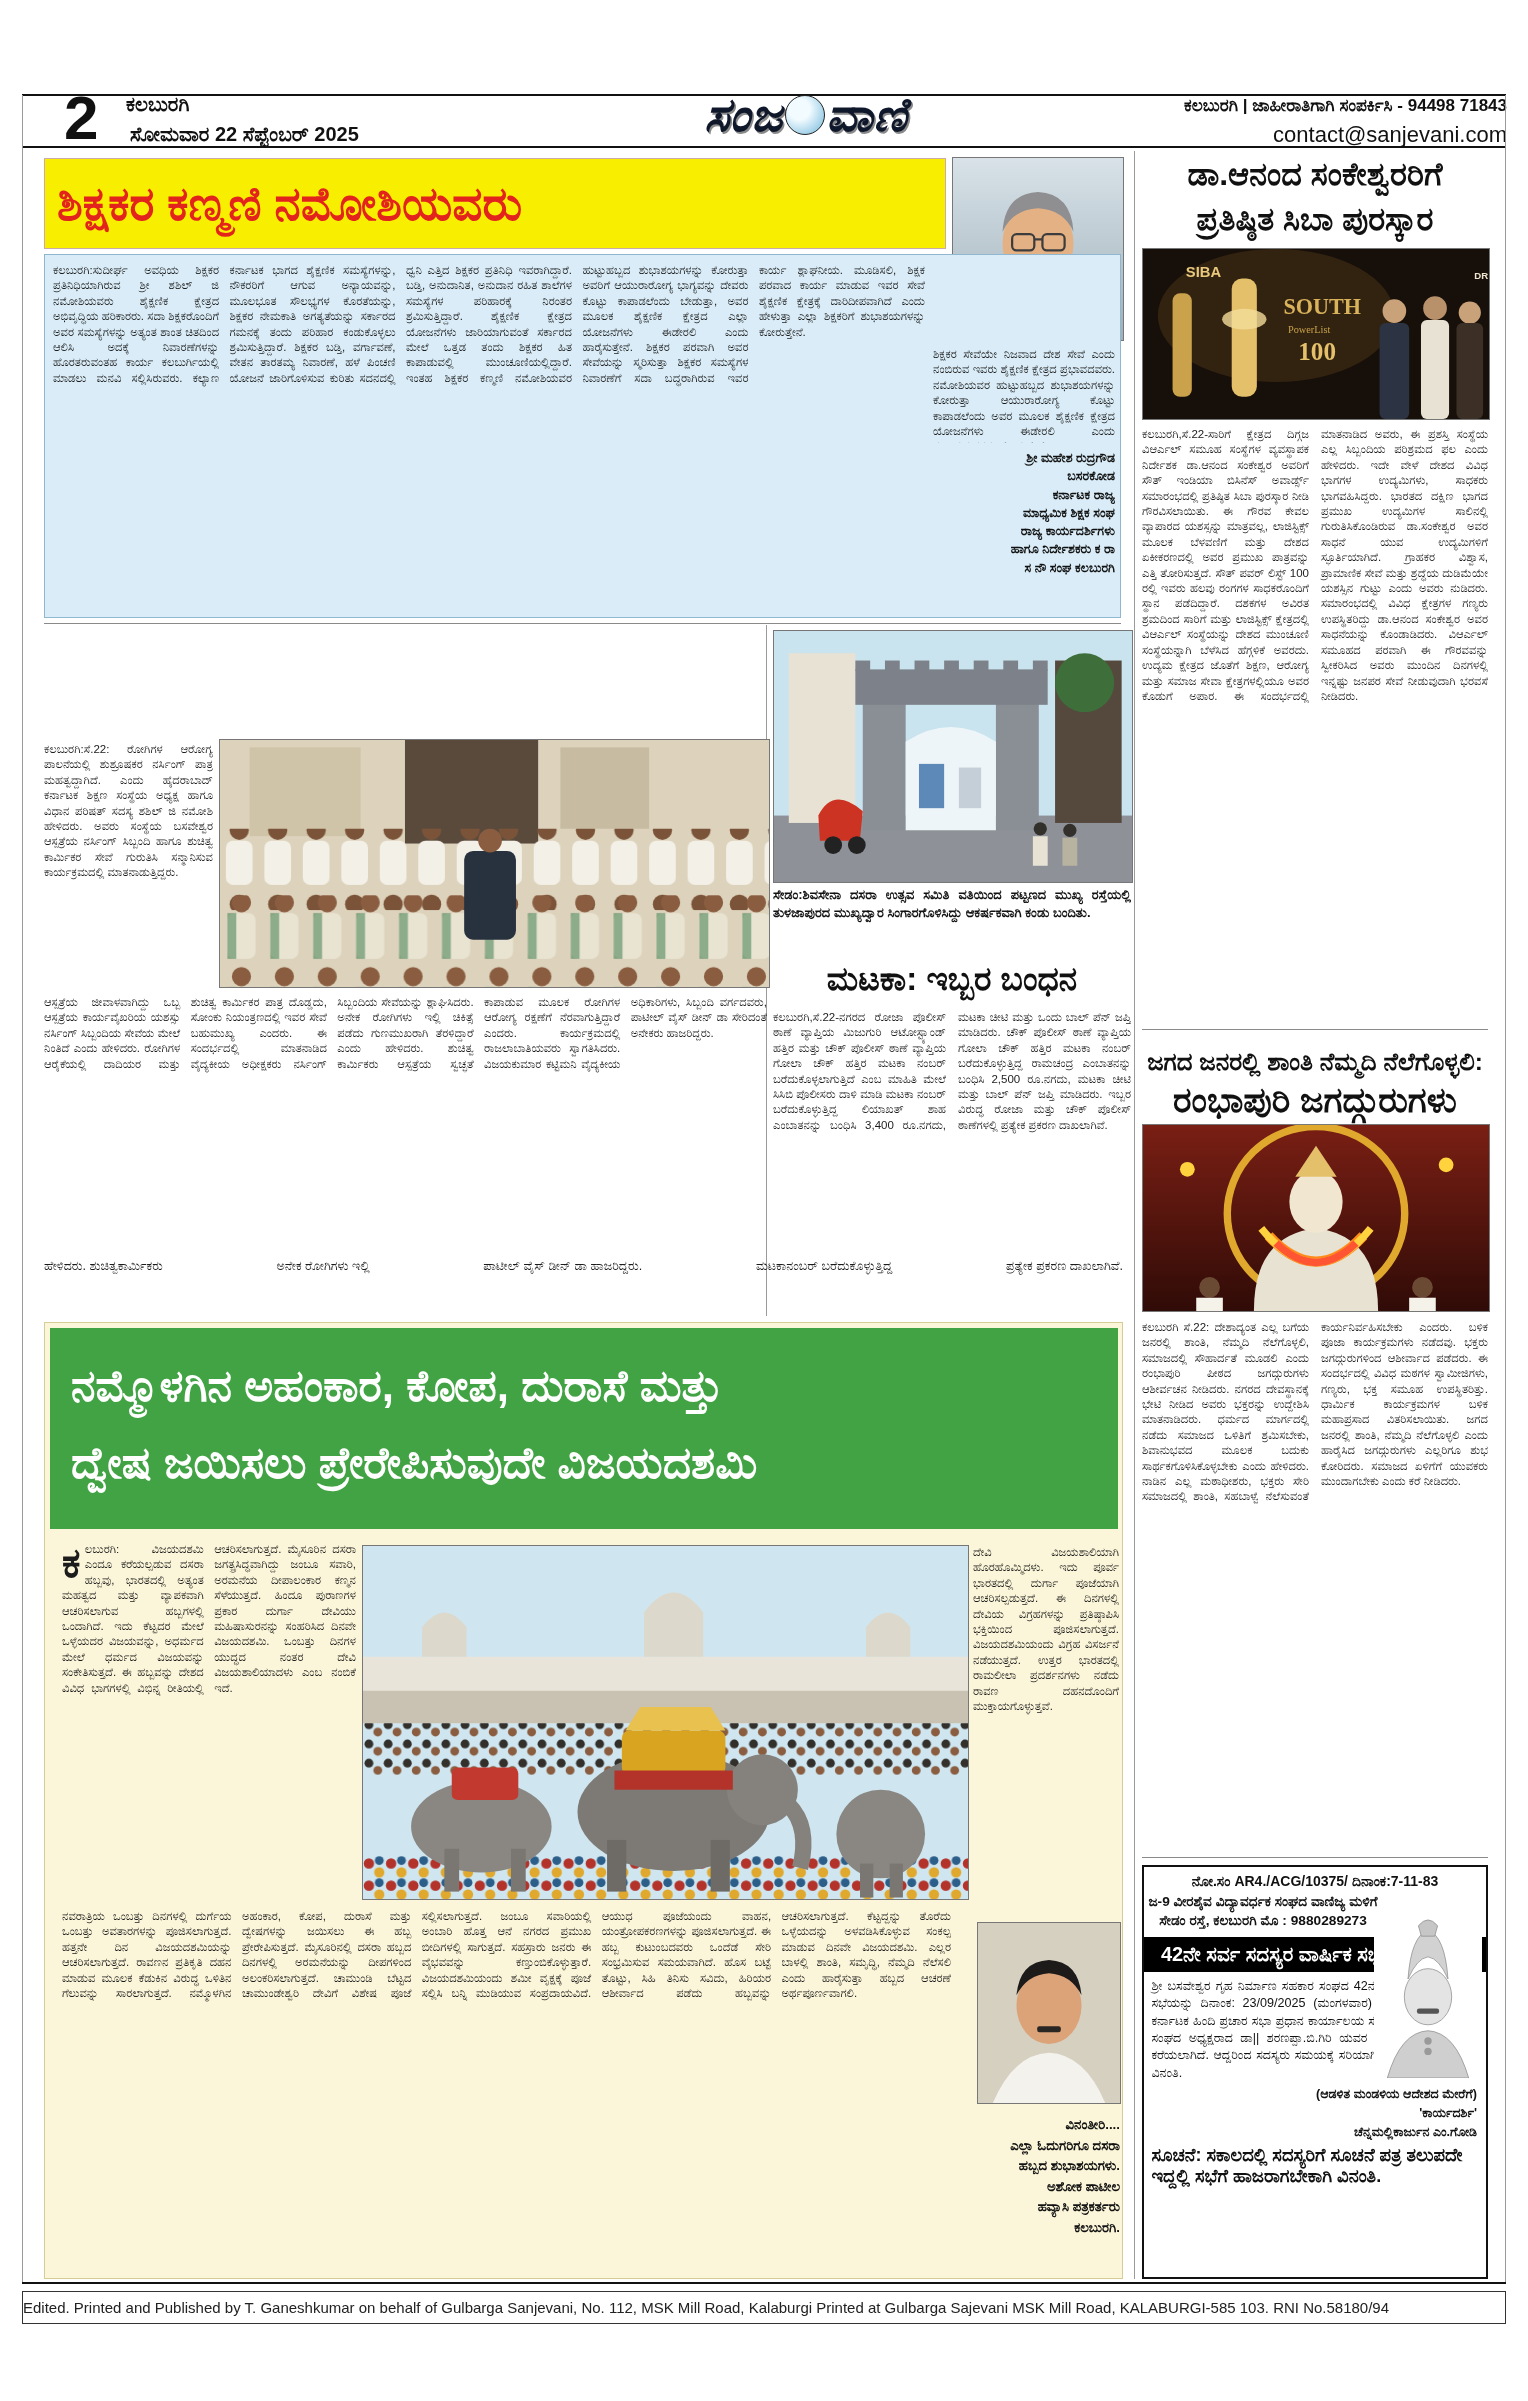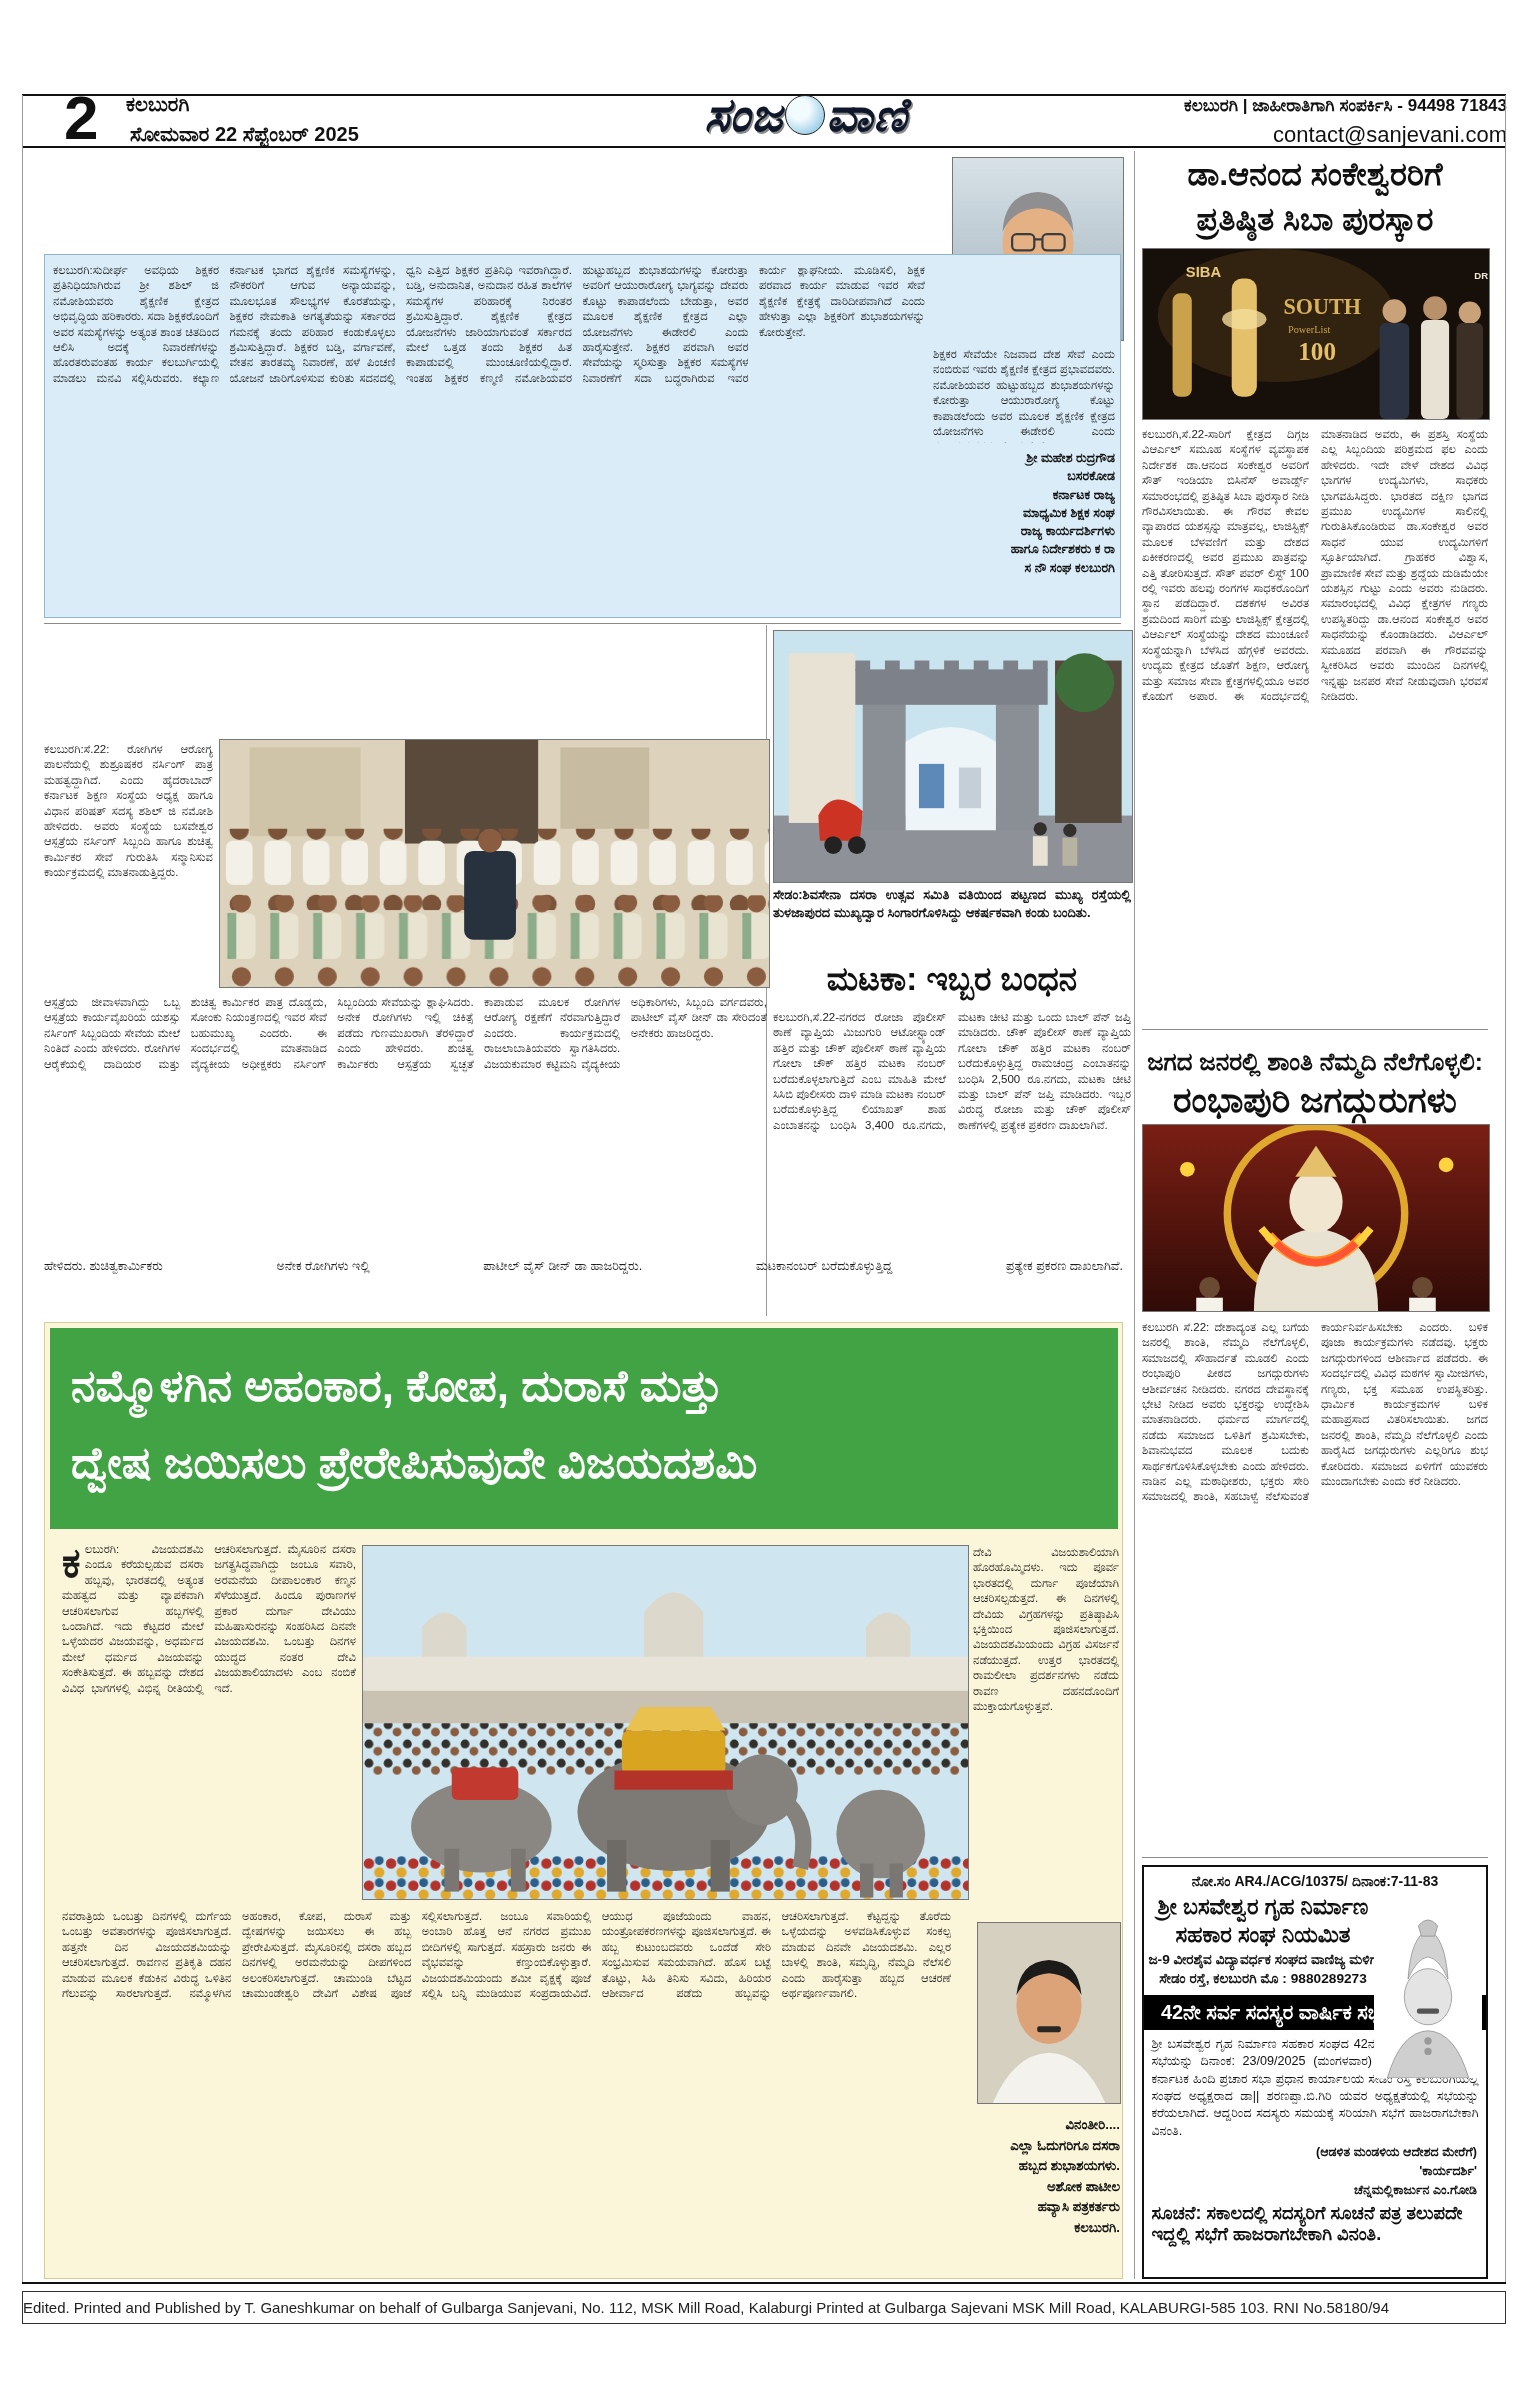--- a/index.html
+++ b/index.html
@@ -126,20 +126,23 @@
     <div id="contact-line">ಕಲಬುರಗಿ  |  ಜಾಹೀರಾತಿಗಾಗಿ ಸಂಪರ್ಕಿಸಿ - 94498 71843</div>
     <div id="contact-email">contact@sanjevani.com</div>
   </div>
   <div class="abs rule" id="hdr-rule-bot"></div>
 
   <div class="abs vline" id="edge-l"></div>
   <div class="abs vline" id="edge-r"></div>
   <div class="abs vline" id="vd-mid"></div>
   <div class="abs vline" id="vd-right"></div>
 
+  <div class="abs" id="teacher-banner">
+    <span class="t">ಶಿಕ್ಷಕರ ಕಣ್ಮಣಿ ನಮೋಶಿಯವರು</span>
+  </div>
   <div class="abs photo" id="teacher-photo">
     <svg viewBox="0 0 230 246" preserveAspectRatio="none">
       <rect width="230" height="246" fill="#c6d2da"></rect>
       <rect width="230" height="246" fill="url(#gP)"></rect>
       <defs>
           <linearGradient id="gP" x1="0" y1="0" x2="0" y2="1">
         <stop offset="0" stop-color="#d8e2e8"></stop>
             <stop offset="1" stop-color="#9fb0ba"></stop>
           </linearGradient>
         </defs>
@@ -361,24 +364,20 @@
     <div>ವಿನಂತೀರಿ....</div>
     <div>ಎಲ್ಲಾ ಓದುಗರಿಗೂ ದಸರಾ</div>
     <div>ಹಬ್ಬದ ಶುಭಾಶಯಗಳು.</div>
     <div>ಅಶೋಕ ಪಾಟೀಲ</div>
     <div>ಹವ್ಯಾಸಿ ಪತ್ರಕರ್ತರು</div>
     <div>ಕಲಬುರಗಿ.</div>
   </div>
 
   <div class="abs" id="notice-box">
     <div id="notice-reg">ನೋ.ಸಂ AR4./ACG/10375/ ದಿನಾಂಕ:7-11-83</div>
-    <div id="notice-title">
-      <div>ಶ್ರೀ ಬಸವೇಶ್ವರ ಗೃಹ ನಿರ್ಮಾಣ</div>
-      <div>ಸಹಕಾರ ಸಂಘ ನಿಯಮಿತ</div>
-    </div>
     <div id="notice-addr1">ಜ-9 ವೀರಶೈವ ವಿದ್ಯಾವರ್ಧಕ ಸಂಘದ ವಾಣಿಜ್ಯ ಮಳಿಗೆ</div>
     <div id="notice-addr2">ಸೇಡಂ ರಸ್ತೆ, ಕಲಬುರಗಿ ಮೊ : 9880289273</div>
     <div class="photo" id="notice-statue">
       <svg viewBox="0 0 146 222" preserveAspectRatio="none">
         <rect width="146" height="222" fill="#ffffff"></rect>
         <path d="M18 222 Q36 160 73 158 Q110 160 128 222 Z" fill="#cfcfcf" stroke="#8a8a8a"></path>
         <ellipse cx="73" cy="112" rx="32" ry="38" fill="#e4e4e4" stroke="#8a8a8a"></ellipse>
         <path d="M46 88 Q50 30 73 22 Q96 30 100 88 Q88 60 73 58 Q58 60 46 88Z" fill="#d2d2d2" stroke="#8a8a8a"></path>
         <path d="M60 16 Q73 0 86 16 L82 30 L64 30 Z" fill="#c6c6c6" stroke="#8a8a8a"></path>
         <rect x="58" y="128" width="30" height="7" rx="3" fill="#555"></rect>

